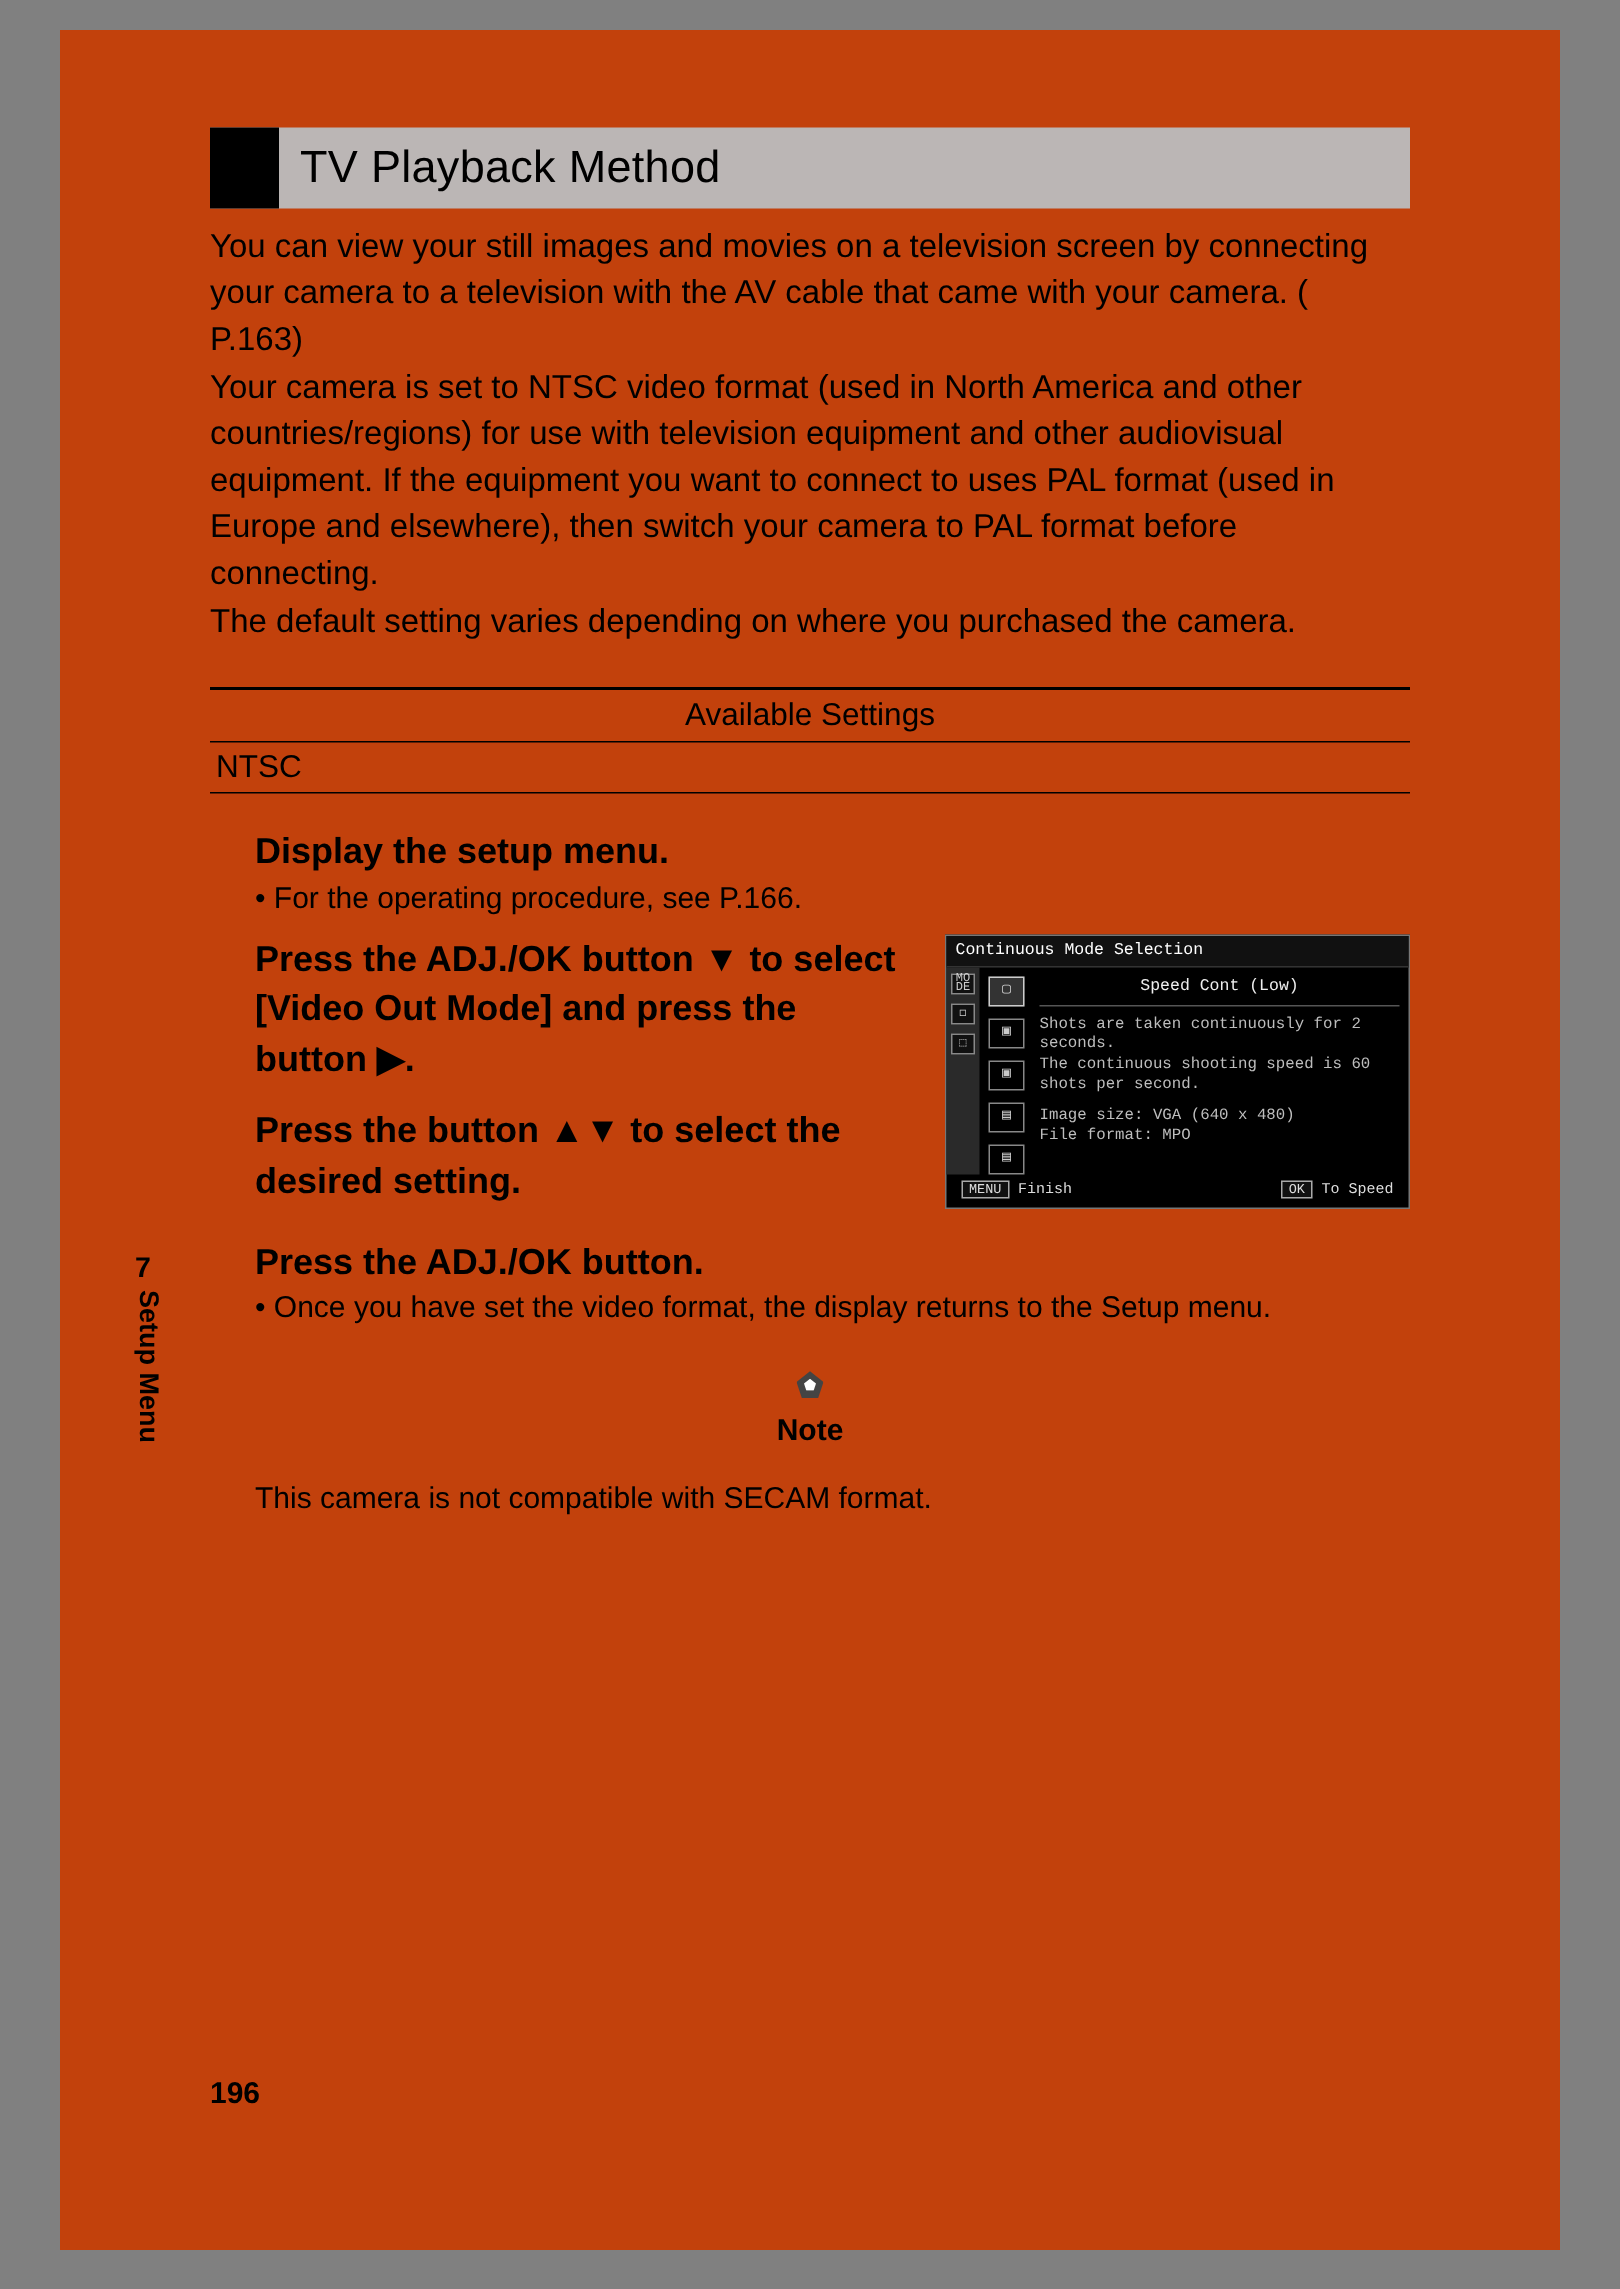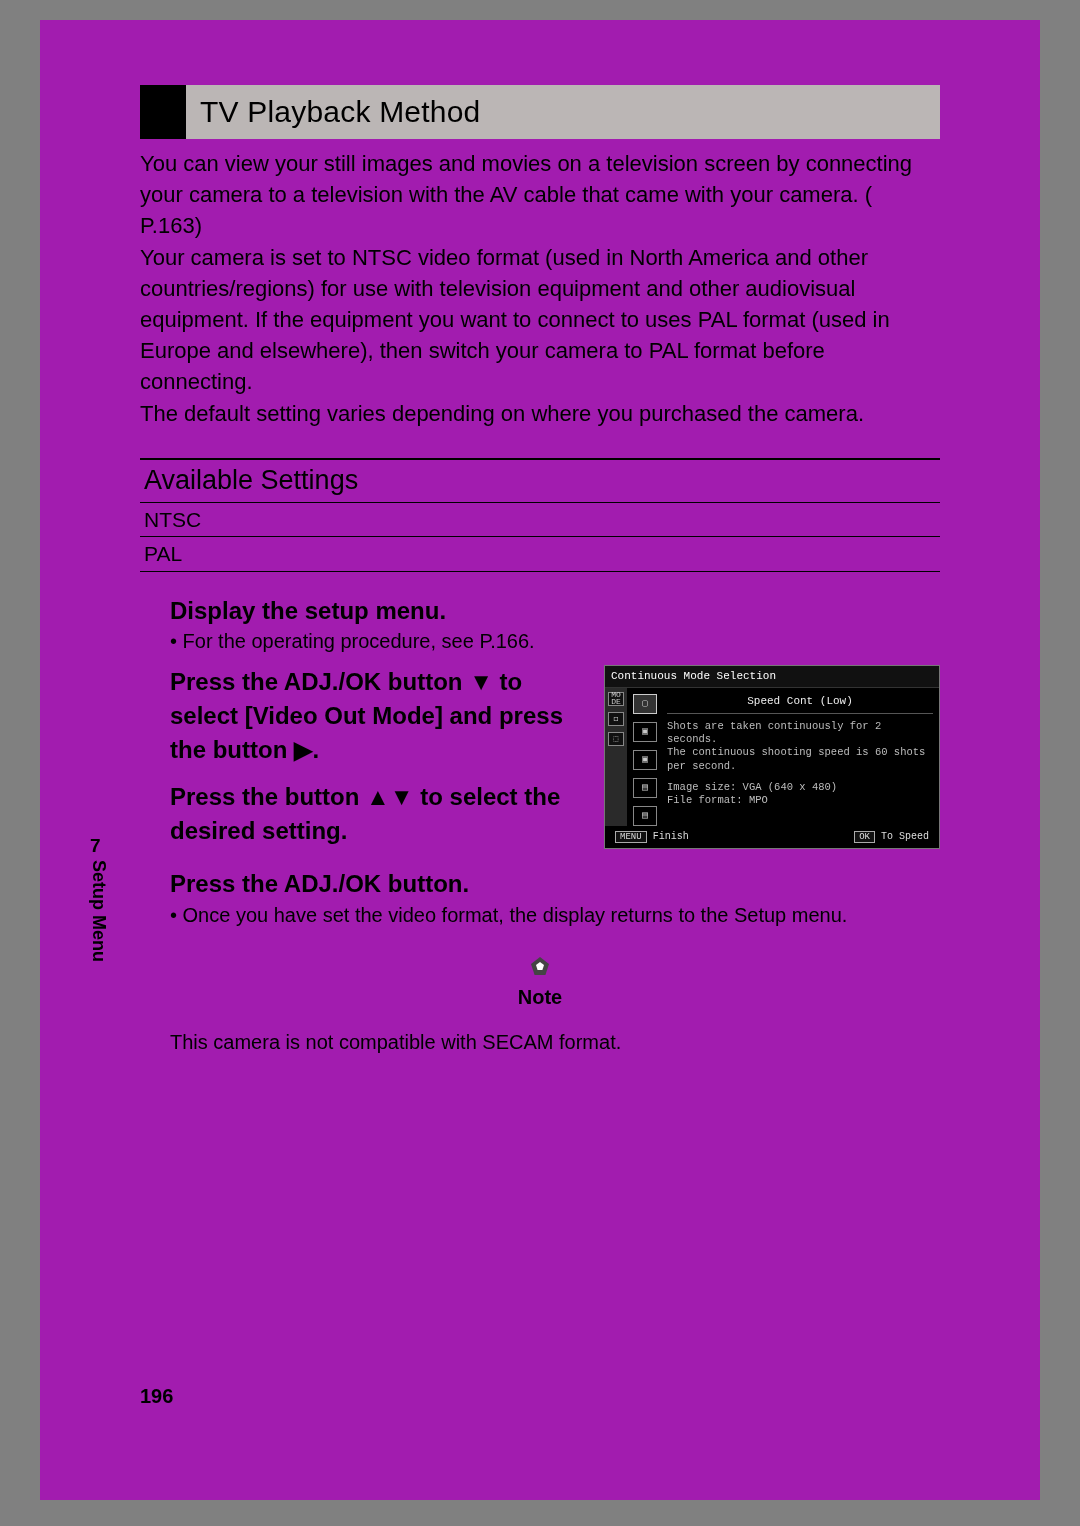--- a/index.html
+++ b/index.html
@@ -4,21 +4,21 @@
 <style>
   * { margin: 0; padding: 0; box-sizing: border-box; }
   body {
     background: #808080;
     font-family: Arial, Helvetica, sans-serif;
     display: flex;
     justify-content: center;
     padding: 20px 0;
   }
   .page {
-    background: #a21caf;
+    background: #c2410c;
     width: 1000px;
     min-height: 1480px;
     position: relative;
     padding: 0;
   }
   .title-row {
     margin: 65px 100px 10px 100px;
     background: #bbb6b5;
     display: flex;
     align-items: stretch;
@@ -43,23 +43,23 @@
   .ref-icon {
     display: inline-block;
     width: 20px;
   }
   .table {
     margin-top: 28px;
     width: 100%;
     border-collapse: collapse;
   }
   .table th {
-    text-align: left;
+    text-align: center;
     font-weight: normal;
-    font-size: 27px;
+    font-size: 21px;
     border-top: 2px solid #000;
     border-bottom: 1px solid #000;
     padding: 2px 4px;
   }
   .table td {
     font-size: 21px;
     border-bottom: 1px solid #000;
     padding: 2px 4px;
   }
   .steps {
@@ -83,21 +83,21 @@
     margin-left: 30px;
     font-size: 20px;
     padding-left: 14px;
     text-indent: -14px;
   }
   .step-bullet::before {
     content: "• ";
   }
   .sym { font-family: "Arial Unicode MS", sans-serif; }
   .screenshot {
-    width: 336px;
+    width: 310px;
     background: #000;
     color: #c9c9c9;
     font-family: "Courier New", monospace;
     font-size: 11px;
     border: 1px solid #777;
     flex-shrink: 0;
     padding-bottom: 4px;
   }
   .scr-title {
     color: #fff;
@@ -249,23 +249,20 @@
     <table class="table">
       <thead>
         <tr>
             <th>Available Settings</th>
           </tr>
       </thead>
       <tbody>
         <tr>
             <td>NTSC</td>
           </tr>
-        <tr>
-            <td>PAL</td>
-          </tr>
       </tbody>
     </table>
 
     <div class="steps">
 
       <div class="step">
         <div class="step-title">Display the setup menu.</div>
         <div class="step-bullet">For the operating procedure, see P.166.</div>
       </div>
 

